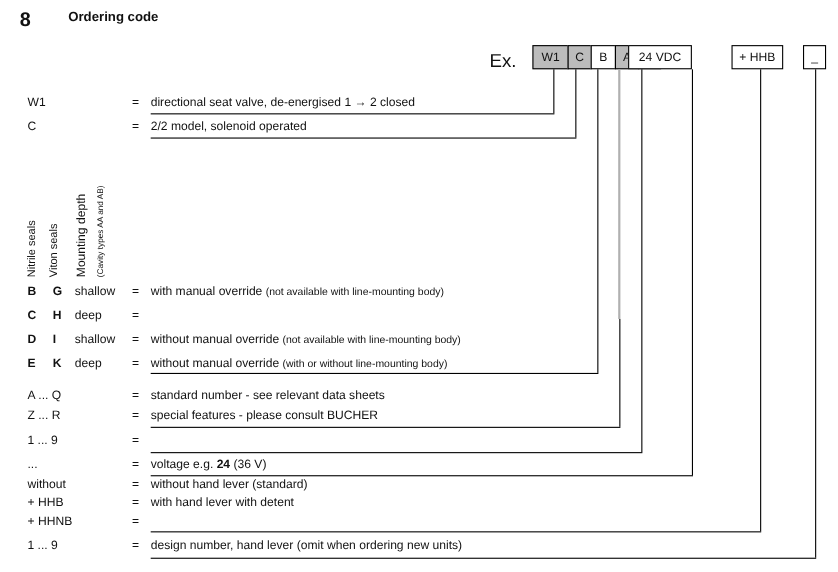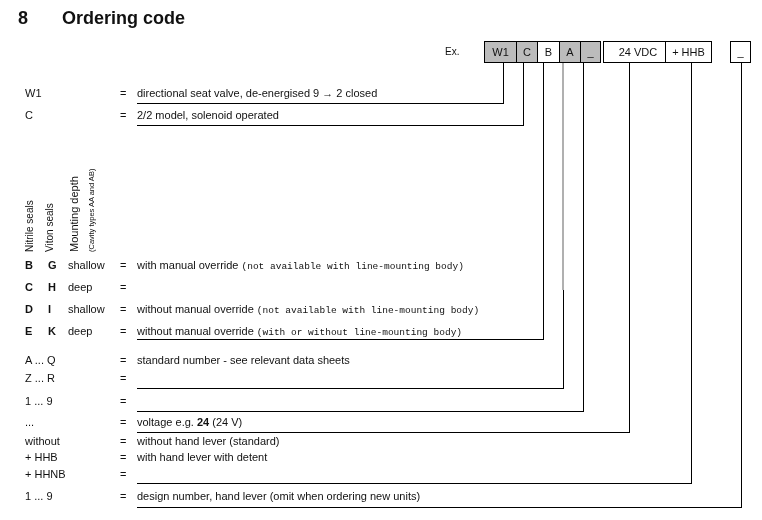--- a/index.html
+++ b/index.html
@@ -2,23 +2,23 @@
 <html><head>
 <meta charset="utf-8">
 <style>
   html,body { margin:0; padding:0; background:#fff; }
   .page {
     position:relative; width:762px; height:520px; background:#ffffff;
     font-family:"Liberation Sans", sans-serif; font-size:11px; color:#111;
     overflow:hidden;
   }
   .title-num  { position:absolute; left:18px; top:8px; font-size:18px; font-weight:bold; }
-  .title-text { position:absolute; left:62px; top:8px; font-size:18px; font-weight:bold; }
+  .title-text { position:absolute; left:62px; top:8px; font-size:12px; font-weight:bold; }
 
-  .ex-label { position:absolute; left:445px; top:46px; font-size:10px; }
+  .ex-label { position:absolute; left:445px; top:46px; font-size:17px; }
 
   .cellgroup { position:absolute; left:484px; top:41px; display:flex; }
   .cell {
     height:22px; line-height:20px; text-align:center; box-sizing:border-box;
     border:1px solid #000; background:#fff; font-size:11px;
   }
   .cell + .cell { margin-left:-1px; }
   .grey { background:#bcbcbc; }
   .box {
     position:absolute; top:41px; height:22px; line-height:20px; text-align:center;
@@ -26,21 +26,21 @@
   }
 
   .vline { position:absolute; width:1px; background:#000; }
   .vline-grey { position:absolute; width:2px; background:#b0b0b0; }
   .hline { position:absolute; height:1px; background:#000; }
 
   .row  { position:absolute; left:0; height:16px; width:762px; white-space:nowrap; }
   .code { position:absolute; left:25px; white-space:pre; }
   .eq   { position:absolute; left:120px; }
   .desc { position:absolute; left:137px; white-space:nowrap; }
-  .note { font-size:9.5px; margin-left:3px;font-family:Liberation Mono, monospace; }
+  .note { font-size:9.5px; margin-left:3px; }
   .c1   { position:absolute; left:25px; font-weight:bold; }
   .c2   { position:absolute; left:48px; font-weight:bold; }
   .c3   { position:absolute; left:68px; }
 
   .rot  { position:absolute; transform-origin:0 0; transform:rotate(-90deg);
           white-space:nowrap; line-height:1; }
   .rot-seal { font-size:10px; }
   .rot-main { font-size:11px; }
   .rot-sub  { font-size:7.5px; }
 </style>
@@ -54,21 +54,21 @@
 
   <span class="ex-label">Ex.</span>
 
   <div class="cellgroup">
     <div class="cell grey" style="width:33px">W1</div>
     <div class="cell grey" style="width:22px">C</div>
     <div class="cell" style="width:23px">B</div>
     <div class="cell grey" style="width:22px">A</div>
     <div class="cell grey" style="width:21px">_</div>
   </div>
-  <div class="box" style="left:603px; width:70px">24 VDC</div>
+  <div class="box" style="left:571px; width:58px">24 VDC</div>
   <div class="box" style="left:665px; width:47px">+ HHB</div>
   <div class="box grey" style="left:730px; width:21px">_</div>
 
   <div class="vline" style="left:503px; top:63px; height:40px"></div>
   <div class="vline" style="left:523px; top:63px; height:62px"></div>
   <div class="vline" style="left:543px; top:63px; height:276px"></div>
   <div class="vline-grey" style="left:562px; top:63px; height:227px"></div>
   <div class="vline" style="left:563px; top:290px; height:98px"></div>
   <div class="vline" style="left:583px; top:63px; height:348px"></div>
   <div class="vline" style="left:629px; top:63px; height:369px"></div>
@@ -85,21 +85,21 @@
   <div class="hline" style="left:137px; top:507px; width:605px"></div>
 
   <div class="rot rot-seal" style="left:25px; top:252px">Nitrile seals</div>
   <div class="rot rot-seal" style="left:45px; top:252px">Viton seals</div>
   <div class="rot rot-main" style="left:69px; top:252px">Mounting depth</div>
   <div class="rot rot-sub" style="left:88px; top:252px">(Cavity types AA and AB)</div>
 
   <div class="row" style="top:87px">
     <span class="code">W1</span>
     <span class="eq">=</span>
-    <span class="desc">directional seat valve, de-energised 9 → 2 closed</span>
+    <span class="desc">directional seat valve, de-energised 1 → 2 closed</span>
   </div>
 
   <div class="row" style="top:109px">
     <span class="code">C</span>
     <span class="eq">=</span>
     <span class="desc">2/2 model, solenoid operated</span>
   </div>
 
   <div class="row" style="top:259px">
     <span class="c1">B</span>
@@ -130,29 +130,30 @@
   </div>
 
   <div class="row" style="top:354px">
     <span class="code">A ... Q</span>
     <span class="eq">=</span>
     <span class="desc">standard number - see relevant data sheets</span>
   </div>
   <div class="row" style="top:372px">
     <span class="code">Z ... R</span>
     <span class="eq">=</span>
+    <span class="desc">special features - please consult BUCHER</span>
   </div>
   <div class="row" style="top:395px">
     <span class="code">1 ... 9</span>
     <span class="eq">=</span>
   </div>
   <div class="row" style="top:416px">
     <span class="code">...</span>
     <span class="eq">=</span>
-    <span class="desc"><span>voltage e.g. </span><b>24</b><span> (24 V)</span></span>
+    <span class="desc"><span>voltage e.g. </span><b>24</b><span> (36 V)</span></span>
   </div>
 
   <div class="row" style="top:435px">
     <span class="code">without</span>
     <span class="eq">=</span>
     <span class="desc">without hand lever (standard)</span>
   </div>
   <div class="row" style="top:451px">
     <span class="code">+ HHB</span>
     <span class="eq">=</span>

